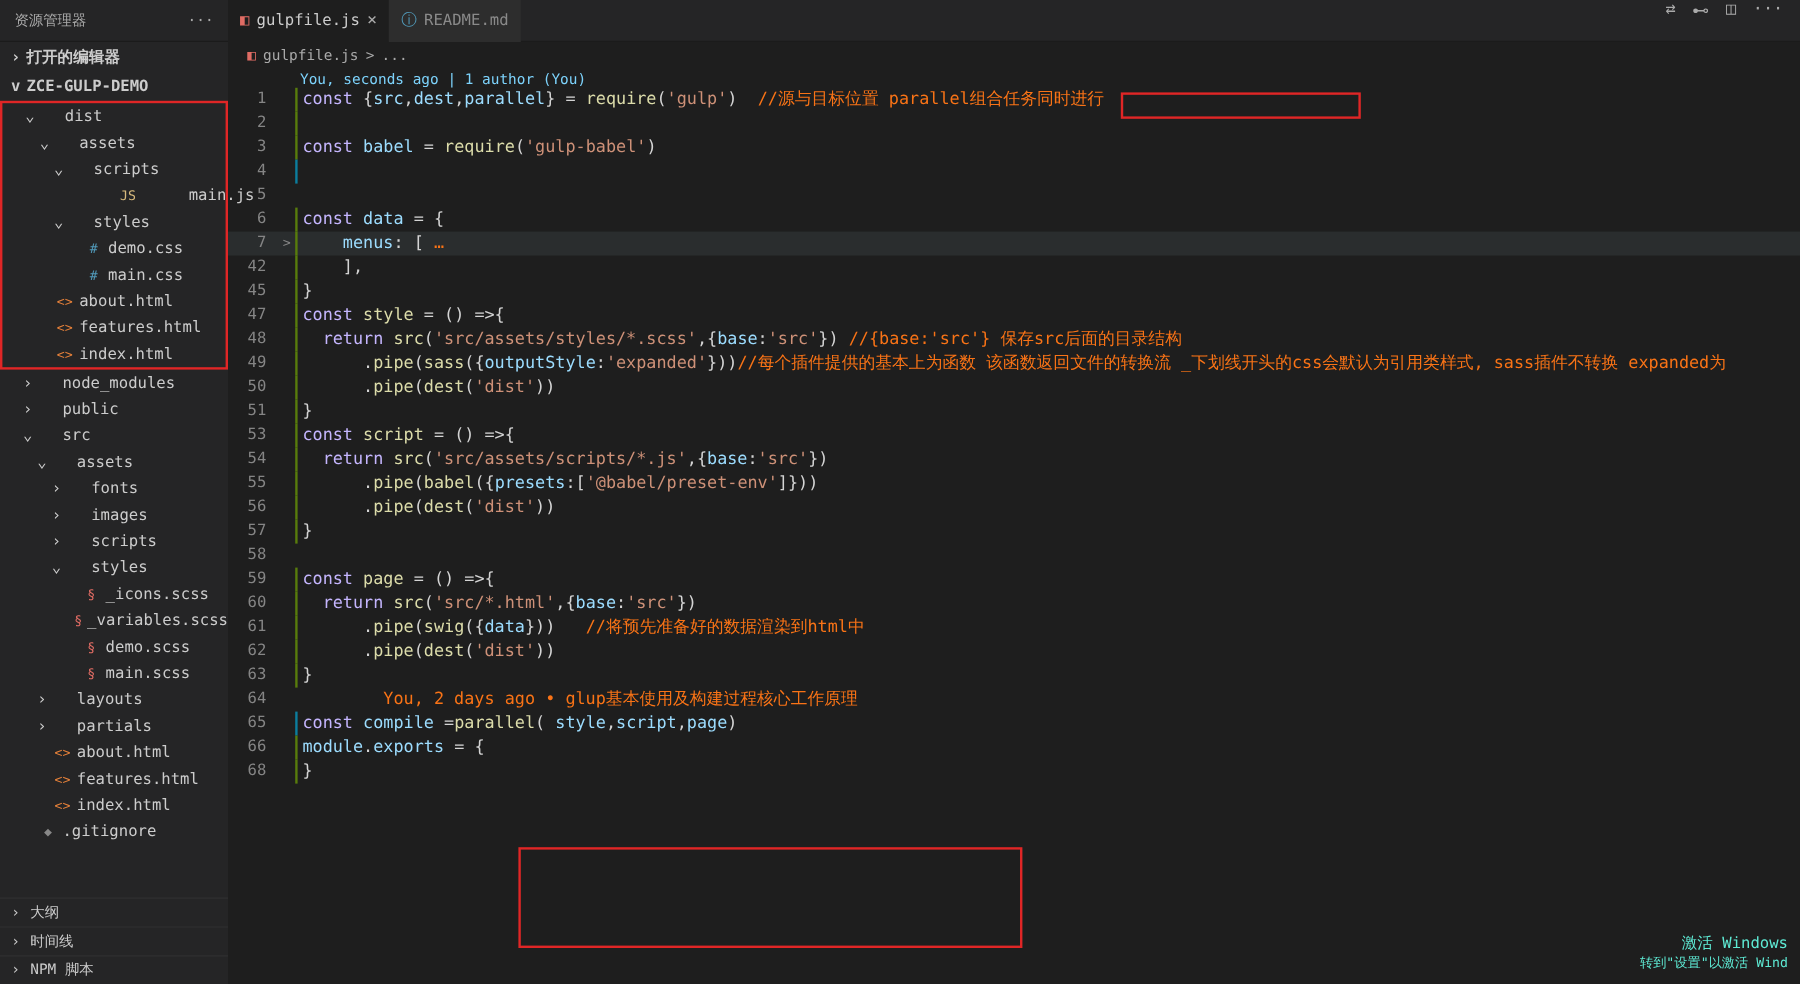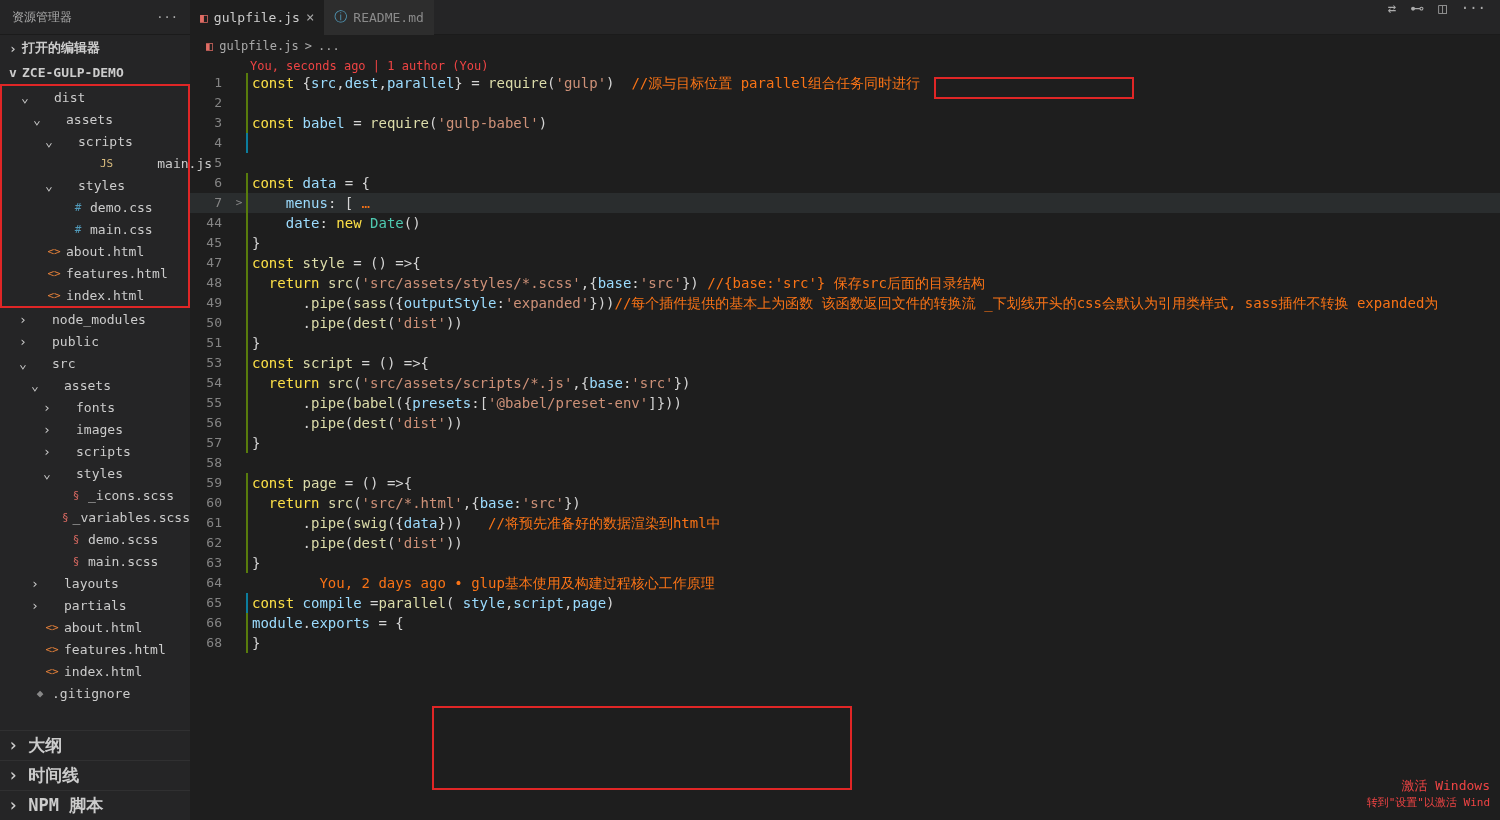--- a/index.html
+++ b/index.html
@@ -17,37 +17,37 @@
 .section{padding:4px 8px;display:flex;align-items:center;gap:4px}
 .section.bold{font-weight:600;color:#ccc}
 .chev{display:inline-block;width:10px;text-align:center;color:#ccc}
 .tree{flex:1;overflow:auto}
 .tree-item{display:flex;align-items:center;height:22px;padding-left:0;gap:4px;white-space:nowrap}
 .ti-icon{width:16px;text-align:center;font-size:11px}
 .yellow{color:#d7ba7d}.orange{color:#e8823a}.blue{color:#519aba}.grey{color:#888}.red{color:#e06c64}
 .hlbox{border:2px solid #e02626}
 .editor{flex:1;display:flex;flex-direction:column;min-width:0;position:relative}
 .breadcrumb{height:22px;display:flex;align-items:center;padding:0 16px;gap:6px;color:#aaa;font-size:12px}
-.codelens{padding:2px 0 0 60px;color:#ef4444;font-size:12px}
+.codelens{padding:2px 0 0 60px;color:#7dd3fc;font-size:12px}
 .code{flex:1;overflow:auto;font-family:Consolas,monospace;font-size:14px;line-height:20px;position:relative}
 .code-inner{position:relative}
 .line{display:flex;height:20px;white-space:pre}
 .ln{width:42px;text-align:right;color:#858585;padding-right:10px;font-size:13px}
 .gutter{width:14px;color:#858585;font-size:11px;text-align:center}
 .fold{color:#888}
 .bar{width:2px;background:#587c0c;margin-right:2px}
 .bar.mod{background:#0c7d9d}
 .bar.none{background:transparent}
 .txt{padding-left:2px}
-.kw{color:#fde047}.fn{color:#dcdcaa}.str{color:#ce9178}.var{color:#9cdcfe}.com{color:#f97316}.pun{color:#d4d4d4}.cls{color:#4ec9b0}
+.kw{color:#c4b5fd}.fn{color:#dcdcaa}.str{color:#ce9178}.var{color:#9cdcfe}.com{color:#f97316}.pun{color:#d4d4d4}.cls{color:#4ec9b0}
 .currentline{background:#2a2d2e}
 .hl1{position:absolute;border:2px solid #e02626;left:744px;top:4px;width:200px;height:22px}
 .hl2{position:absolute;border:2px solid #e02626;left:242px;top:633px;width:420px;height:84px}
-.watermark{position:absolute;right:10px;bottom:10px;color:#ef4444;font-size:13px;text-align:right}
-.panel{padding:3px 8px;border-top:1px solid rgba(255,255,255,.05);color:#ccc;font-weight:700;font-size:17px}
+.watermark{position:absolute;right:10px;bottom:10px;color:#5eead4;font-size:13px;text-align:right}
+.panel{padding:3px 8px;border-top:1px solid rgba(255,255,255,.05);color:#ccc;font-weight:400;font-size:12px}
 </style>
 </head>
 <body>
 
 <div class="topbar">
   <div class="sidebar-title">
     <span>资源管理器</span>
     <span>···</span>
   </div>
   <div class="tabbar">
@@ -238,21 +238,21 @@
     <div class="codelens">You, seconds ago | 1 author (You)</div>
     <div class="code">
       <div class="code-inner" id="code">
           <div class="line"><div class="ln">1</div><div class="gutter fold"></div><div class="bar "></div><div class="txt"><span class="kw">const</span><span class="pun"> {</span><span class="var">src</span><span class="pun">,</span><span class="var">dest</span><span class="pun">,</span><span class="var">parallel</span><span class="pun">} = </span><span class="fn">require</span><span class="pun">(</span><span class="str">'gulp'</span><span class="pun">)  </span><span class="com">//源与目标位置 parallel组合任务同时进行</span></div></div>
           <div class="line"><div class="ln">2</div><div class="gutter fold"></div><div class="bar "></div></div>
           <div class="line"><div class="ln">3</div><div class="gutter fold"></div><div class="bar "></div><div class="txt"><span class="kw">const</span><span class="pun"> </span><span class="var">babel</span><span class="pun"> = </span><span class="fn">require</span><span class="pun">(</span><span class="str">'gulp-babel'</span><span class="pun">)</span></div></div>
           <div class="line"><div class="ln">4</div><div class="gutter fold"></div><div class="bar mod"></div></div>
           <div class="line"><div class="ln">5</div><div class="gutter fold"></div><div class="bar none"></div><div class="txt"></div></div>
           <div class="line"><div class="ln">6</div><div class="gutter fold"></div><div class="bar "></div><div class="txt"><span class="kw">const</span><span class="pun"> </span><span class="var">data</span><span class="pun"> = {</span></div></div>
           <div class="line currentline"><div class="ln">7</div><div class="gutter fold">&gt;</div><div class="bar "></div><div class="txt"><span class="pun">    </span><span class="var">menus</span><span class="pun">: [ </span><span class="com">…</span></div></div>
-          <div class="line"><div class="ln">44</div><div class="gutter fold"></div><div class="bar "></div><div class="txt"><span class="pun">    </span><span class="var">date</span><span class="pun">: </span><span class="kw">new</span><span class="pun"> </span><span class="cls">Date</span><span class="pun">()</span></div></div>
+          <div class="line"><div class="ln">42</div><div class="gutter fold"></div><div class="bar "></div><div class="txt"><span class="pun">    ],</span></div></div>
           <div class="line"><div class="ln">45</div><div class="gutter fold"></div><div class="bar "></div><div class="txt"><span class="pun">}</span></div></div>
           <div class="line"><div class="ln">47</div><div class="gutter fold"></div><div class="bar "></div><div class="txt"><span class="kw">const</span><span class="pun"> </span><span class="fn">style</span><span class="pun"> = () =&gt;{</span></div></div>
           <div class="line"><div class="ln">48</div><div class="gutter fold"></div><div class="bar "></div><div class="txt"><span class="pun">  </span><span class="kw">return</span><span class="pun"> </span><span class="fn">src</span><span class="pun">(</span><span class="str">'src/assets/styles/*.scss'</span><span class="pun">,{</span><span class="var">base</span><span class="pun">:</span><span class="str">'src'</span><span class="pun">}) </span><span class="com">//{base:'src'} 保存src后面的目录结构</span></div></div>
           <div class="line"><div class="ln">49</div><div class="gutter fold"></div><div class="bar "></div><div class="txt"><span class="pun">      .</span><span class="fn">pipe</span><span class="pun">(</span><span class="fn">sass</span><span class="pun">({</span><span class="var">outputStyle</span><span class="pun">:</span><span class="str">'expanded'</span><span class="pun">}))</span><span class="com">//每个插件提供的基本上为函数 该函数返回文件的转换流 _下划线开头的css会默认为引用类样式, sass插件不转换 expanded为</span></div></div>
           <div class="line"><div class="ln">50</div><div class="gutter fold"></div><div class="bar "></div><div class="txt"><span class="pun">      .</span><span class="fn">pipe</span><span class="pun">(</span><span class="fn">dest</span><span class="pun">(</span><span class="str">'dist'</span><span class="pun">))</span></div></div>
           <div class="line"><div class="ln">51</div><div class="gutter fold"></div><div class="bar "></div><div class="txt"><span class="pun">}</span></div></div>
           <div class="line"><div class="ln">53</div><div class="gutter fold"></div><div class="bar "></div><div class="txt"><span class="kw">const</span><span class="pun"> </span><span class="fn">script</span><span class="pun"> = () =&gt;{</span></div></div>
           <div class="line"><div class="ln">54</div><div class="gutter fold"></div><div class="bar "></div><div class="txt"><span class="pun">  </span><span class="kw">return</span><span class="pun"> </span><span class="fn">src</span><span class="pun">(</span><span class="str">'src/assets/scripts/*.js'</span><span class="pun">,{</span><span class="var">base</span><span class="pun">:</span><span class="str">'src'</span><span class="pun">})</span></div></div>
           <div class="line"><div class="ln">55</div><div class="gutter fold"></div><div class="bar "></div><div class="txt"><span class="pun">      .</span><span class="fn">pipe</span><span class="pun">(</span><span class="fn">babel</span><span class="pun">({</span><span class="var">presets</span><span class="pun">:[</span><span class="str">'@babel/preset-env'</span><span class="pun">]}))</span></div></div>
           <div class="line"><div class="ln">56</div><div class="gutter fold"></div><div class="bar "></div><div class="txt"><span class="pun">      .</span><span class="fn">pipe</span><span class="pun">(</span><span class="fn">dest</span><span class="pun">(</span><span class="str">'dist'</span><span class="pun">))</span></div></div>

